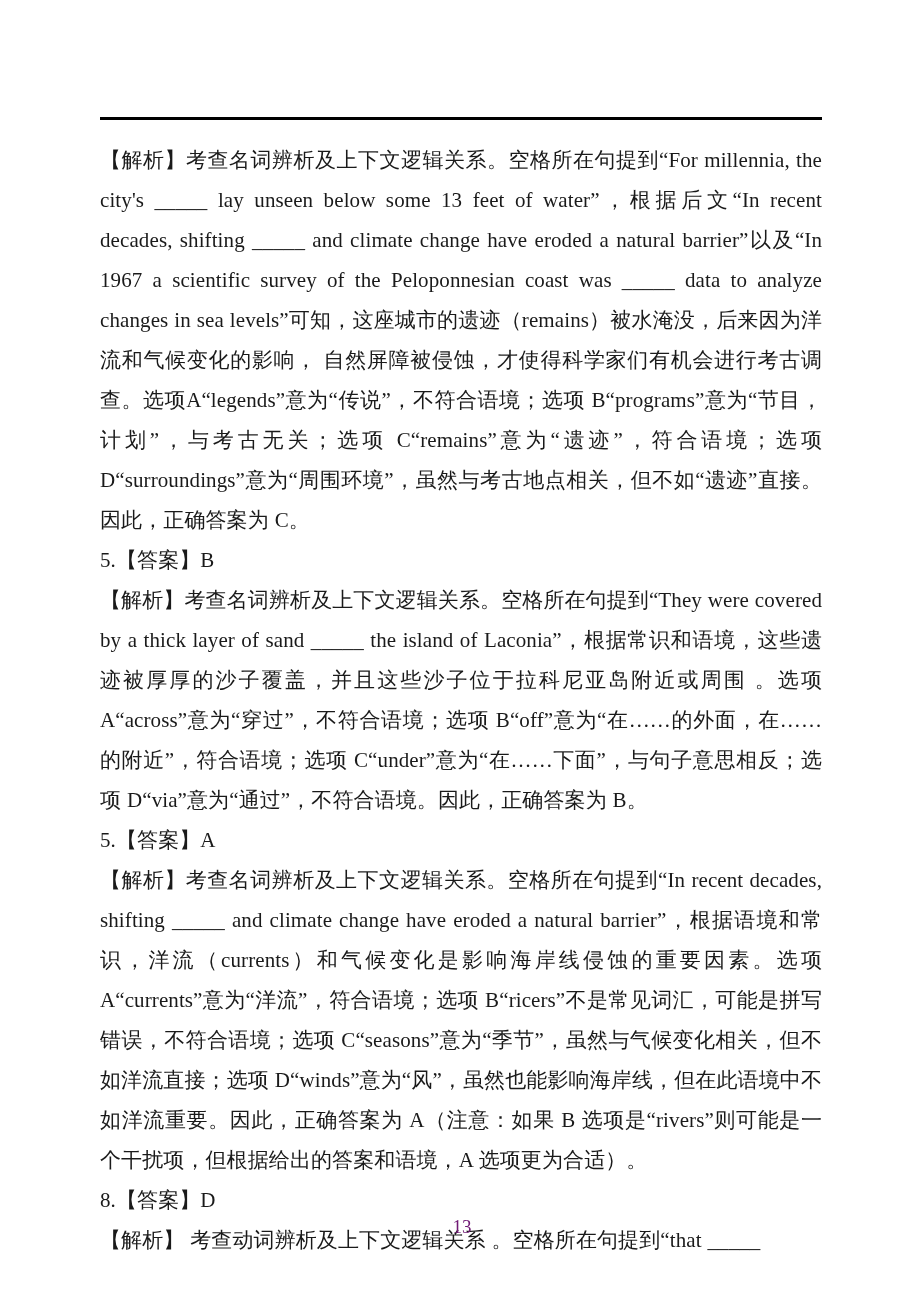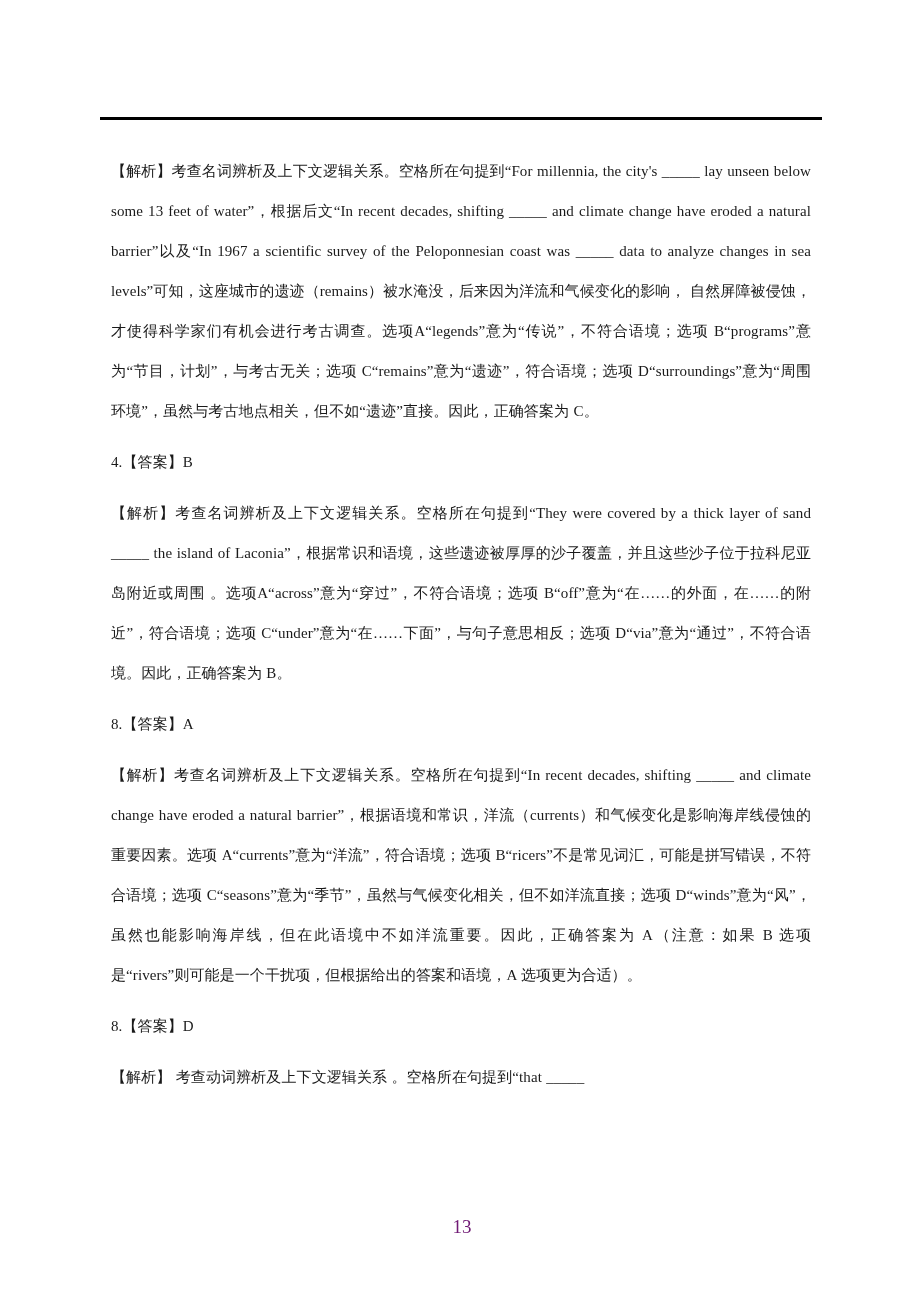--- a/index.html
+++ b/index.html
@@ -25,22 +25,22 @@
     height: 3px;
     background: #000000;
   }
   .content {
     position: absolute;
     left: 100px;
     top: 140px;
     width: 722px;
   }
   .para {
-    margin: 11px;
-    font-size: 15px;
+    margin: 0;
+    font-size: 21px;
     line-height: 40px;
     text-align: justify;
     text-justify: inter-character;
     text-align-last: left;
     letter-spacing: 0.1px;
     word-spacing: 0.5px;
     -webkit-hyphens: none;
     hyphens: none;
   }
   .para.answer-line {
@@ -63,23 +63,23 @@
 </style>
 </head>
 <body>
 
 <div class="page">
 
   <div class="header-rule"></div>
 
   <div class="content">
     <p class="para">【解析】考查名词辨析及上下文逻辑关系。空格所在句提到“For millennia, the city's _____ lay unseen below some 13 feet of water”，根据后文“In recent decades, shifting _____ and climate change have eroded a natural barrier”以及“In 1967 a scientific survey of the Peloponnesian coast was _____ data to analyze changes in sea levels”可知，这座城市的遗迹（remains）被水淹没，后来因为洋流和气候变化的影响， 自然屏障被侵蚀，才使得科学家们有机会进行考古调查。选项A“legends”意为“传说”，不符合语境；选项 B“programs”意为“节目，计划”，与考古无关；选项 C“remains”意为“遗迹”，符合语境；选项 D“surroundings”意为“周围环境”，虽然与考古地点相关，但不如“遗迹”直接。因此，正确答案为 C。</p>
-    <p class="para answer-line">4.【答案】B</p>
+    <p class="para answer-line">5.【答案】B</p>
     <p class="para">【解析】考查名词辨析及上下文逻辑关系。空格所在句提到“They were covered by a thick layer of sand _____ the island of Laconia”，根据常识和语境，这些遗迹被厚厚的沙子覆盖，并且这些沙子位于拉科尼亚岛附近或周围 。选项A“across”意为“穿过”，不符合语境；选项 B“off”意为“在……的外面，在……的附近”，符合语境；选项 C“under”意为“在……下面”，与句子意思相反；选项 D“via”意为“通过”，不符合语境。因此，正确答案为 B。</p>
-    <p class="para answer-line">8.【答案】A</p>
+    <p class="para answer-line">5.【答案】A</p>
     <p class="para">【解析】考查名词辨析及上下文逻辑关系。空格所在句提到“In recent decades, shifting _____ and climate change have eroded a natural barrier”，根据语境和常识，洋流（currents）和气候变化是影响海岸线侵蚀的重要因素。选项 A“currents”意为“洋流”，符合语境；选项 B“ricers”不是常见词汇，可能是拼写错误，不符合语境；选项 C“seasons”意为“季节”，虽然与气候变化相关，但不如洋流直接；选项 D“winds”意为“风”，虽然也能影响海岸线，但在此语境中不如洋流重要。因此，正确答案为 A（注意：如果 B 选项是“rivers”则可能是一个干扰项，但根据给出的答案和语境，A 选项更为合适）。</p>
     <p class="para answer-line">8.【答案】D</p>
     <p class="para last-line">【解析】 考查动词辨析及上下文逻辑关系 。空格所在句提到“that _____</p>
   </div>
 
   <div class="page-number">13</div>
 
 </div>
 
 </body></html>

